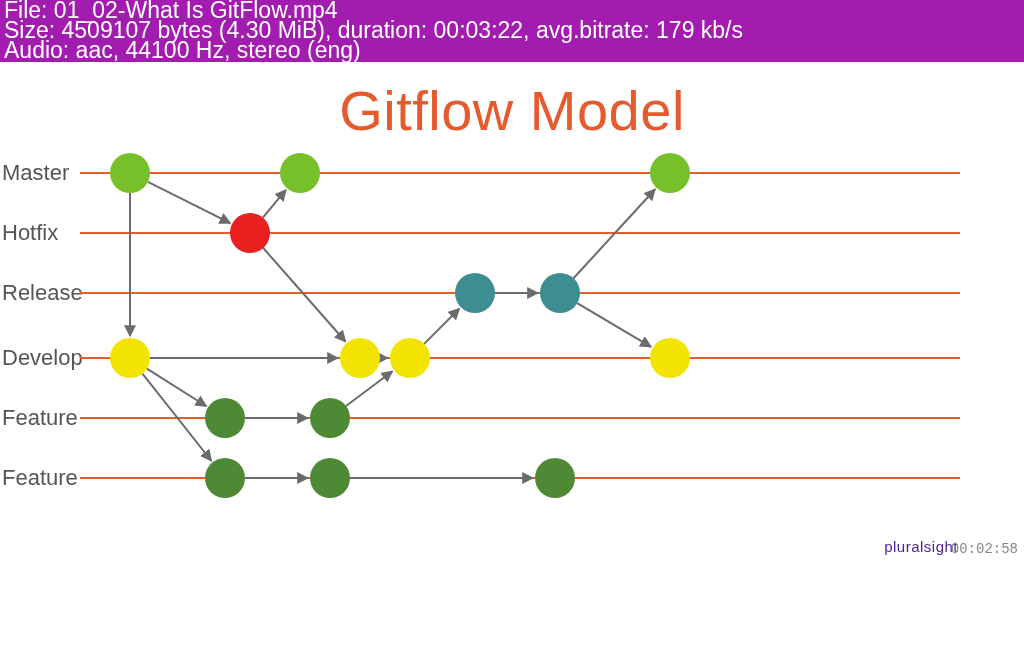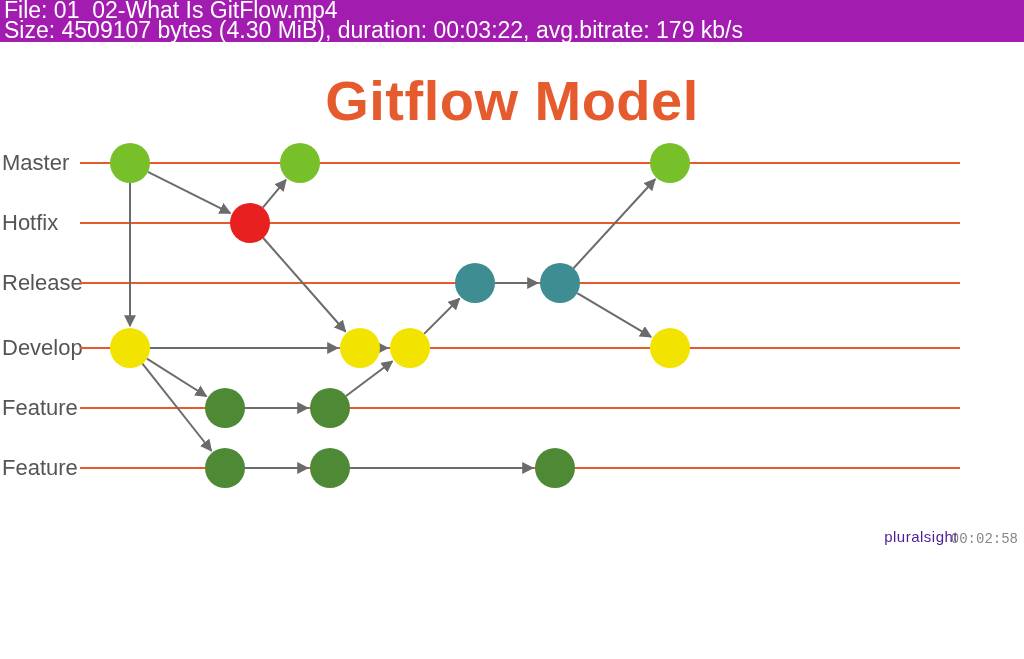--- a/index.html
+++ b/index.html
@@ -19,23 +19,23 @@
     line-height: 20px;
     padding: 0 4px 2px 4px;
   }
   .slide {
     position: relative;
     width: 1024px;
   }
   .title {
     color: #E55B2D;
     font-size: 56px;
-    font-weight: 700;
+    font-weight: 400;
     text-align: center;
-    margin-top: 26px;
+    margin-top: 16px;
     letter-spacing: 0.5px;
   }
   svg { display: block; }
   .lane-label {
     font-family: Arial, sans-serif;
     font-size: 22px;
     fill: #555;
   }
   .lane-line { stroke: #E55B2D; stroke-width: 2; }
   .edge { stroke: #6b6b6b; stroke-width: 2; fill: none; marker-end: url(#arrow); }
@@ -56,20 +56,21 @@
     font-family: "Courier New", monospace;
     margin-top: 45px;
   }
 </style>
 </head>
 <body>
 
 <div class="meta-strip">
   <div>File: 01_02-What Is GitFlow.mp4</div>
   <div>Size: 4509107 bytes (4.30 MiB), duration: 00:03:22, avg.bitrate: 179 kb/s</div>
+  <div>Audio: aac, 44100 Hz, stereo (eng)</div>
 </div>
 
 <div class="slide">
   <div class="title">Gitflow Model</div>
 
   <svg id="diagram-svg" width="1024" height="420" viewBox="0 0 1024 420">
     <defs>
       <marker id="arrow" viewBox="0 0 10 10" refX="9" refY="5" markerWidth="6" markerHeight="6" orient="auto-start-reverse">
         <path d="M 0 0 L 10 5 L 0 10 z" fill="#6b6b6b"></path>
       </marker>

